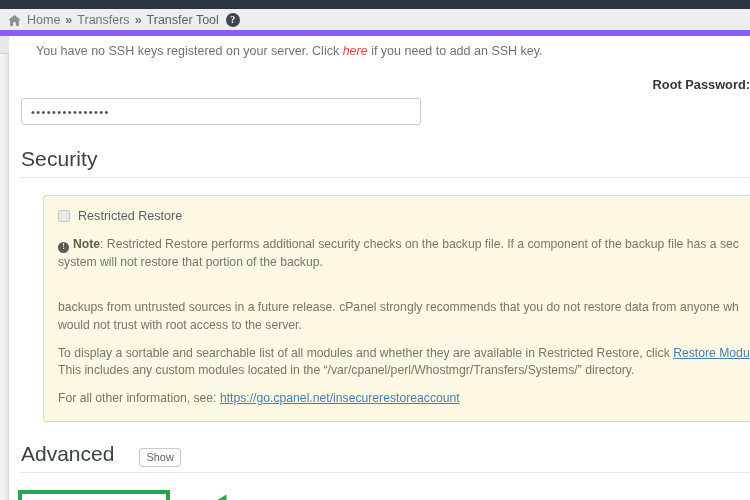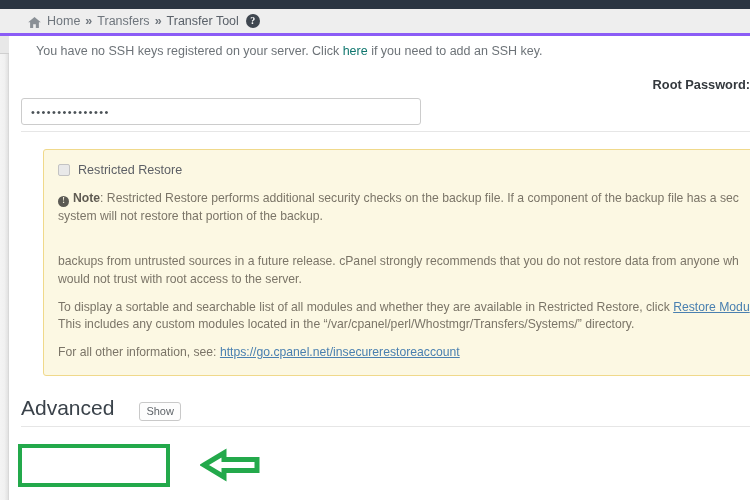--- a/index.html
+++ b/index.html
@@ -16,24 +16,24 @@
 
   .topbar {
     height: 9px;
     background: #2b3542;
     width: 100%;
   }
 
   .breadcrumb-bar {
     height: 27px;
     background: #eeeeee;
-    border-bottom: 3px solid #8b5cf6;
+    border-bottom: 6px solid #8b5cf6;
     display: flex;
     align-items: center;
-    padding-left: 28px;
+    padding-left: 8px;
     font-size: 12.5px;
     color: #6b7279;
     white-space: nowrap;
   }
   .bc-home-icon {
     display:inline-block;
     width: 13px; height: 11px;
     margin-right: 6px;
     position: relative;
     top: 1px;
@@ -78,21 +78,21 @@
     padding: 0 0 0 0;
     overflow: hidden;
   }
 
   .ssh-note {
     margin: 8px 0 0 26px;
     font-size: 12.5px;
     color: #6d7378;
     white-space: nowrap;
   }
-  .link { color: #0f766e; text-decoration: none; cursor: pointer; }
+  .link { color: #ef4444; text-decoration: none; cursor: pointer; font-style: italic; }
   .link-u { color: #4a80b0; text-decoration: underline; cursor: pointer; }
 
   .field-label {
     margin: 19px 0 6px 11px;
     font-size: 12.8px;
     font-weight: bold;
     color: #33383d;
     text-align: right;
   }
   .pw-input {
@@ -235,20 +235,21 @@
 
     <div class="content">
 
       <div class="ssh-note">
         <span>You have no SSH keys registered on your server. Click </span><a class="link">here</a><span> if you need to add an SSH key.</span>
       </div>
 
       <div class="field-label">Root Password:</div>
       <div class="pw-input" title="">•••••••••••••••</div>
 
+      <h2 class="section">Security</h2>
       <div class="section-rule"></div>
 
       <div class="warn">
 
         <div class="warn-cb-row">
           <span class="cb"></span>
           <span class="cb-label">Restricted Restore</span>
         </div>
 
         <p>

